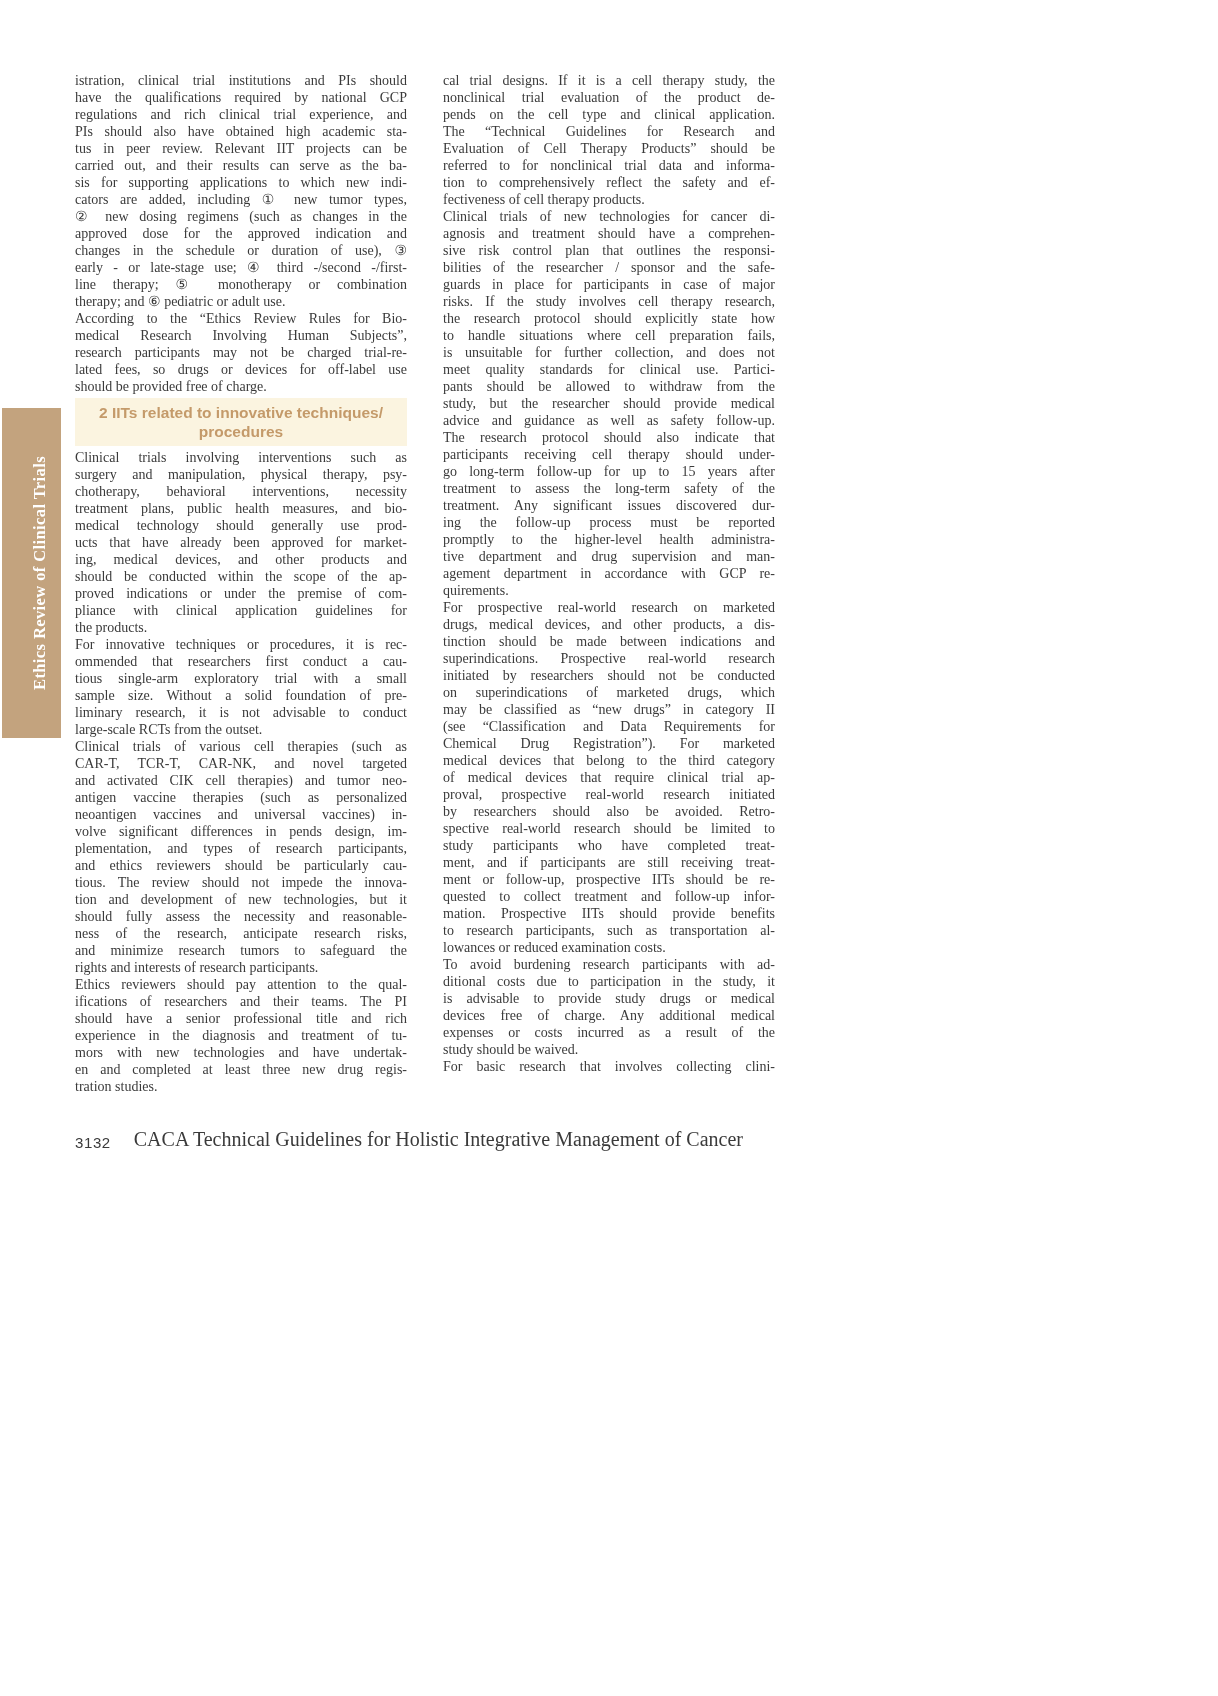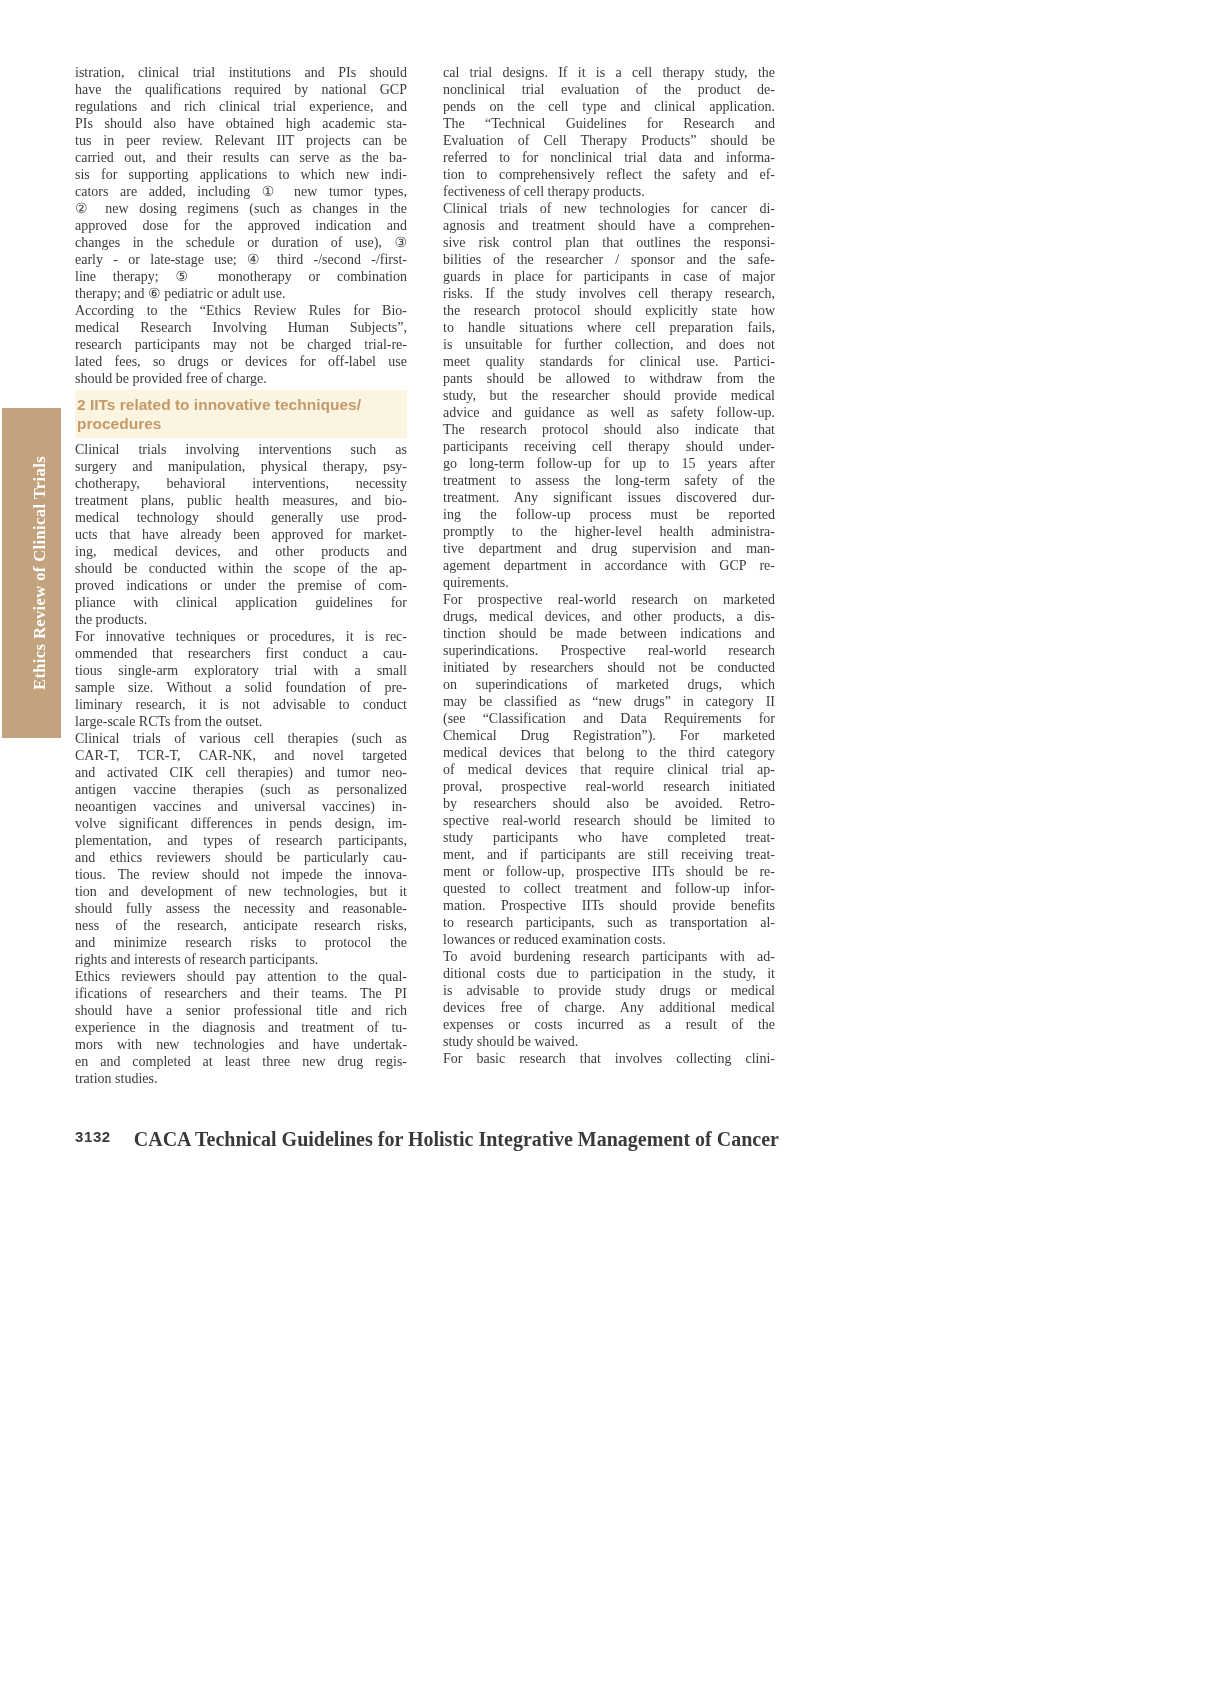--- a/index.html
+++ b/index.html
@@ -12,21 +12,21 @@
   .page{
     position:relative;
     width:1218px;
     height:1696px;
     background:#ffffff;
     overflow:hidden;
     font-family:"Liberation Serif","DejaVu Serif",serif;
   }
   .col{
     position:absolute;
-    top:64px;
+    top:72px;
     width:332px;
     font-size:14px;
     line-height:17px;
     color:var(--ink);
   }
   .col-left{left:75px;}
   .col-right{left:443px;}
   .para{margin:0;}
   .line{
     text-align:justify;
@@ -36,20 +36,21 @@
   .line.end{
     text-align-last:left;
   }
   .heading{
     font-family:"Liberation Sans","DejaVu Sans",sans-serif;
     font-weight:bold;
     font-size:15.5px;
     line-height:19px;
     color:var(--accent);
     background:var(--hbg);
+    text-align:center;
     padding:5px 2px;
     margin:3px 0;
     white-space:pre-line;
   }
   .sidebar-tab{
     position:absolute;
     left:2px;
     top:408px;
     width:59px;
     height:330px;
@@ -67,23 +68,22 @@
     font-size:16.5px;
     letter-spacing:0.4px;
     margin-left:17px;
     white-space:nowrap;
   }
   .footer{
     position:absolute;
     left:75px;
     top:1128px;
     display:flex;
-    align-items:flex-start;
+    align-items:flex-end;
     gap:23px;
-    font-weight:bold;
   }
   .footer-num{
     font-family:"Liberation Sans","DejaVu Sans",sans-serif;
     font-size:15px;
     letter-spacing:0.6px;
     color:var(--ink);
   }
   .footer-title{
     font-family:"Liberation Serif","DejaVu Serif",serif;
     font-size:20px;
@@ -152,21 +152,21 @@
         <div class="line">and activated CIK cell therapies) and tumor neo-</div>
         <div class="line">antigen vaccine therapies (such as personalized</div>
         <div class="line">neoantigen vaccines and universal vaccines) in-</div>
         <div class="line">volve significant differences in pends design, im-</div>
         <div class="line">plementation, and types of research participants,</div>
         <div class="line">and ethics reviewers should be particularly cau-</div>
         <div class="line">tious. The review should not impede the innova-</div>
         <div class="line">tion and development of new technologies, but it</div>
         <div class="line">should fully assess the necessity and reasonable-</div>
         <div class="line">ness of the research, anticipate research risks,</div>
-        <div class="line">and minimize research risks to protocol the</div>
+        <div class="line">and minimize research tumors to safeguard the</div>
         <div class="line end">rights and interests of research participants.</div>
       </div>
       <div class="para">
         <div class="line">Ethics reviewers should pay attention to the qual-</div>
         <div class="line">ifications of researchers and their teams. The PI</div>
         <div class="line">should have a senior professional title and rich</div>
         <div class="line">experience in the diagnosis and treatment of tu-</div>
         <div class="line">mors with new technologies and have undertak-</div>
         <div class="line">en and completed at least three new drug regis-</div>
         <div class="line end">tration studies.</div>

